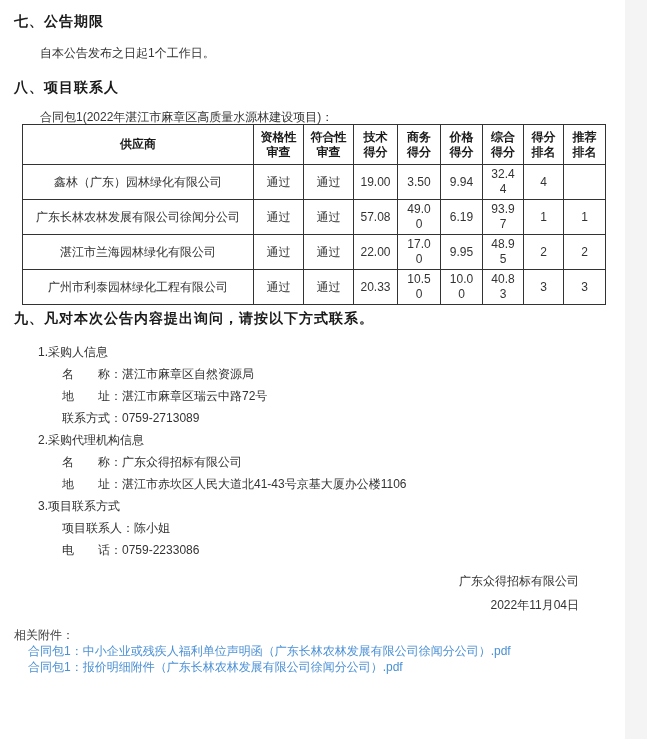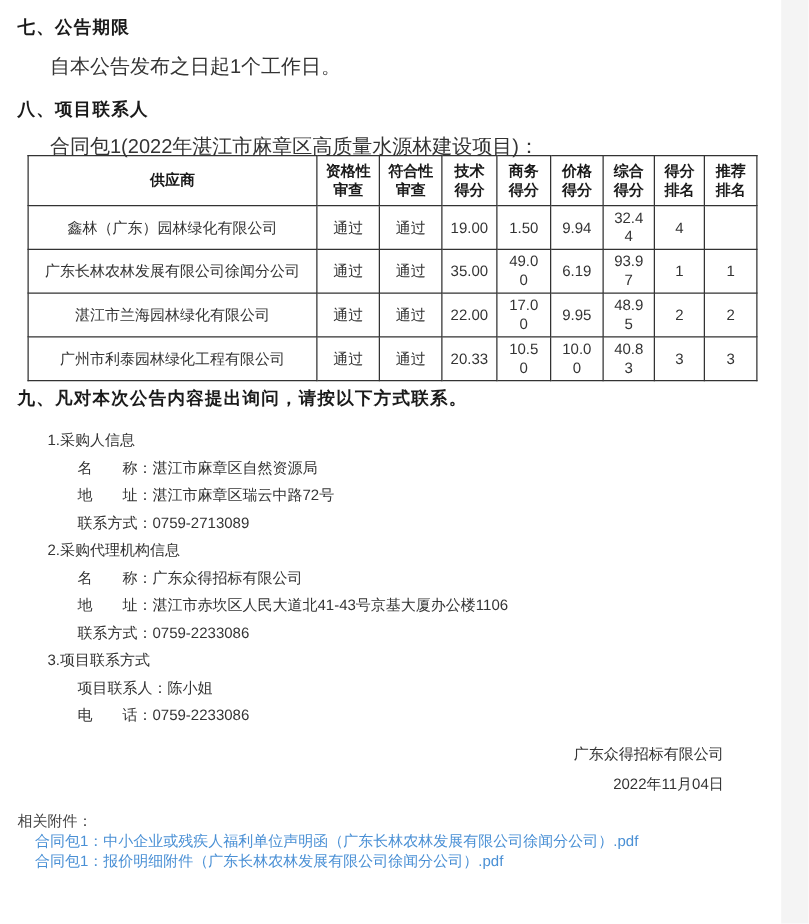--- a/index.html
+++ b/index.html
@@ -13,21 +13,21 @@
   }
   .content { padding:14px 36px 0 14px; }
 
   .sec-heading {
     font-size:14px; font-weight:bold; color:#1a1a1a;
     margin:0; line-height:14px; letter-spacing:1px;
   }
   .sec-heading.s8 { margin-top:20px; }
   .sec-heading.s9 { margin-top:6px; }
 
-  .para { font-size:16px; color:#333; line-height:13px; margin:19px 0 0 26px; }
+  .para { font-size:12px; color:#333; line-height:13px; margin:19px 0 0 26px; }
   .para.intro { margin-top:17px; }
 
   table.eval {
     border-collapse:collapse; table-layout:fixed;
     width:583px; margin:0 0 0 8px;
   }
   table.eval th, table.eval td {
     border:1px solid #333; text-align:center; vertical-align:middle;
     font-size:12px; color:#333; padding:2px 6px;
     word-break:break-all; line-height:15px; overflow:hidden;
@@ -94,31 +94,31 @@
         <th>推荐
 排名</th>
       </tr>
     </thead>
     <tbody>
       <tr>
         <td>鑫林（广东）园林绿化有限公司</td>
         <td>通过</td>
         <td>通过</td>
         <td>19.00</td>
-        <td>1.50</td>
+        <td>3.50</td>
         <td>9.94</td>
         <td>32.44</td>
         <td>4</td>
         <td></td>
       </tr>
       <tr>
         <td>广东长林农林发展有限公司徐闻分公司</td>
         <td>通过</td>
         <td>通过</td>
-        <td>35.00</td>
+        <td>57.08</td>
         <td>49.00</td>
         <td>6.19</td>
         <td>93.97</td>
         <td>1</td>
         <td>1</td>
       </tr>
       <tr>
         <td>湛江市兰海园林绿化有限公司</td>
         <td>通过</td>
         <td>通过</td>
@@ -147,21 +147,20 @@
 
   <div class="contacts">
     <div class="contact-line">1.采购人信息</div>
     <div class="contact-line contact-sub"><span>名　　称：</span><span>湛江市麻章区自然资源局</span></div>
     <div class="contact-line contact-sub"><span>地　　址：</span><span>湛江市麻章区瑞云中路72号</span></div>
     <div class="contact-line contact-sub"><span>联系方式：</span><span>0759-2713089</span></div>
 
     <div class="contact-line">2.采购代理机构信息</div>
     <div class="contact-line contact-sub"><span>名　　称：</span><span>广东众得招标有限公司</span></div>
     <div class="contact-line contact-sub"><span>地　　址：</span><span>湛江市赤坎区人民大道北41-43号京基大厦办公楼1106</span></div>
-    <div class="contact-line contact-sub"><span>联系方式：</span><span>0759-2233086</span></div>
 
     <div class="contact-line">3.项目联系方式</div>
     <div class="contact-line contact-sub"><span>项目联系人：</span><span>陈小姐</span></div>
     <div class="contact-line contact-sub"><span>电　　话：</span><span>0759-2233086</span></div>
   </div>
 
   <div class="signature">
     <div>广东众得招标有限公司</div>
     <div>2022年11月04日</div>
   </div>

